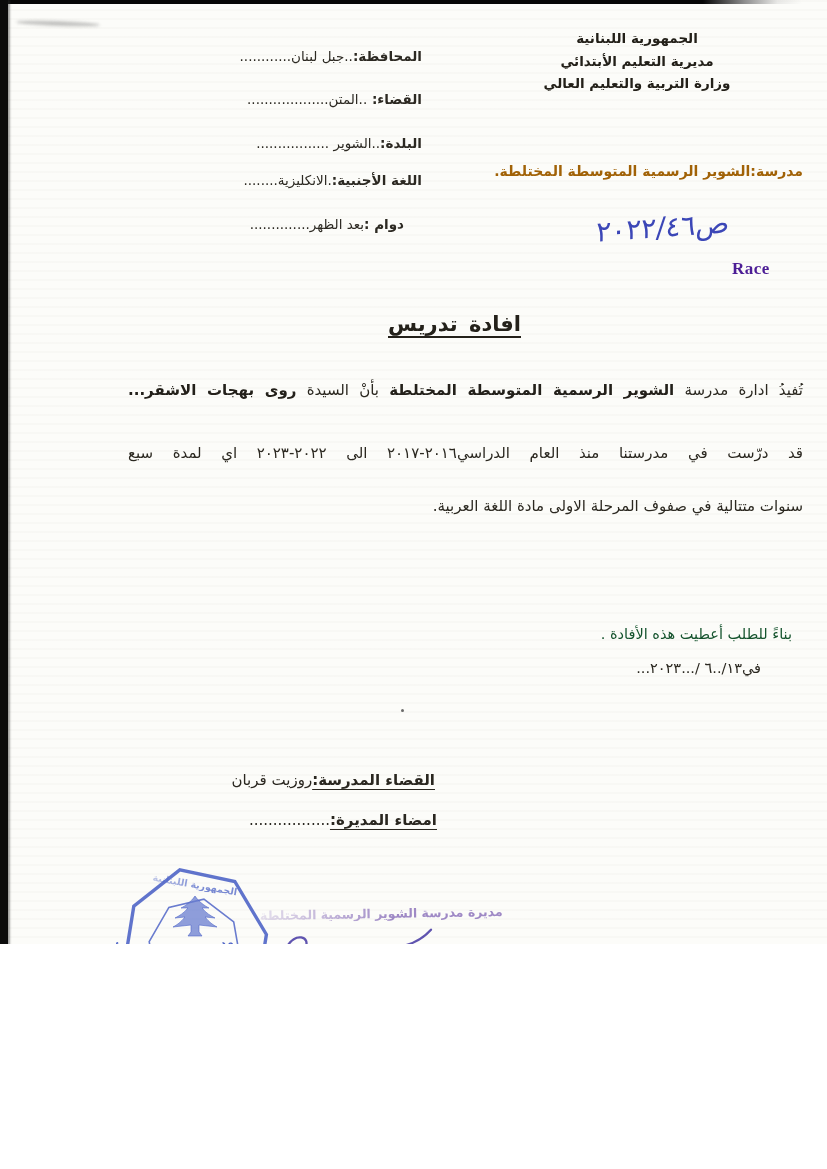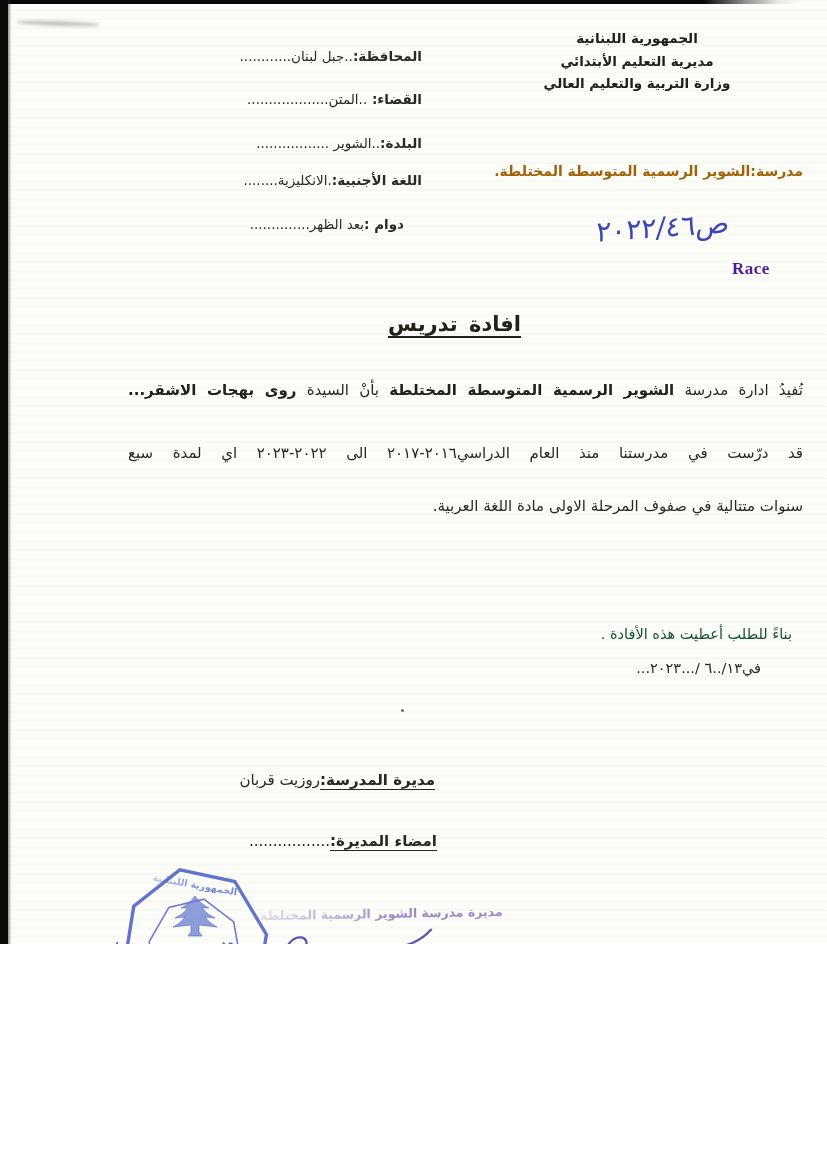--- a/index.html
+++ b/index.html
@@ -54,21 +54,21 @@
     text-align:justify;text-align-last:justify;white-space:nowrap;}
   .body-line.last{text-align:right;text-align-last:right;}
   .body-line b{font-weight:bold;color:#23201a;}
 
   
   .closing-1{position:absolute;right:35px;top:617px;direction:rtl;white-space:nowrap;font-size:14.5px;color:#14532d;margin-top:9px;}
   .closing-2{position:absolute;right:66px;top:660px;direction:rtl;white-space:nowrap;font-size:14.5px;color:#2b2820;}
 
   
   .principal-1{position:absolute;right:392px;top:771px;direction:rtl;white-space:nowrap;font-size:15px;color:#2a2720;}
-  .principal-2{position:absolute;right:390px;top:832px;direction:rtl;white-space:nowrap;font-size:15px;color:#2a2720;}
+  .principal-2{position:absolute;right:390px;top:811px;direction:rtl;white-space:nowrap;font-size:15px;color:#2a2720;}
   .ul-label{font-weight:bold;text-decoration:underline;text-decoration-thickness:1.4px;text-underline-offset:4px;}
 
   
   .stamp{position:absolute;left:120px;top:866px;width:150px;height:172px;color:#3d55c2;
     opacity:.9;filter:blur(.3px);}
   .stamp svg{position:absolute;left:0;top:0;}
   .stamp span{position:absolute;direction:rtl;white-space:nowrap;font-weight:bold;}
   .st-top{left:0;right:0;top:13px;text-align:center;font-size:9.5px;letter-spacing:1px;transform:rotate(10deg);opacity:.75;
     -webkit-mask-image:linear-gradient(90deg,rgba(0,0,0,.15),#000 55%);mask-image:linear-gradient(90deg,rgba(0,0,0,.15),#000 55%);}
   .st-inner1{left:0;right:0;top:76px;text-align:center;font-size:11px;transform:rotate(-10deg);letter-spacing:.5px;}
@@ -131,21 +131,21 @@
   </div>
   <div class="body-line" style="top:444px;">قد درّست في مدرستنا منذ العام الدراسي٢٠١٦-٢٠١٧ الى ٢٠٢٢-٢٠٢٣ اي لمدة سبع</div>
   <div class="body-line last" style="top:497px;">سنوات متتالية في صفوف المرحلة الاولى مادة اللغة العربية.</div>
 
   <div class="closing-1">بناءً للطلب أعطيت هذه الأفادة .</div>
   <div class="closing-2">في١٣/..٦ /...٢٠٢٣...</div>
 
   <div class="dot-artifact"></div>
 
   <div class="principal-1">
-    <span class="ul-label">مديرة المدرسة:</span><span>روزيت قربان</span>
+    <span class="ul-label">القضاء المدرسة:</span><span>روزيت قربان</span>
   </div>
   <div class="principal-2">
     <span class="ul-label">امضاء المديرة:</span><span>.................</span>
   </div>
 
   <div class="stamp">
     <svg width="150" height="172" viewBox="0 0 150 172">
       <polygon points="146.4,68.5 114.8,15.5 59.8,3.8 13.8,40.2 3.6,103.5 35.2,156.4 90.2,168.2 136.2,131.8" fill="none" stroke="#3d55c2" stroke-width="3.4" opacity=".9"></polygon>
       <polygon points="113.7,55.9 83.9,33.2 48.9,41.4 29.2,75.7 36.3,116.1 66.1,138.8 101.1,130.6 120.8,96.3" fill="none" stroke="#3d55c2" stroke-width="1.6" opacity=".85"></polygon>
       <g transform="translate(53,30)">

